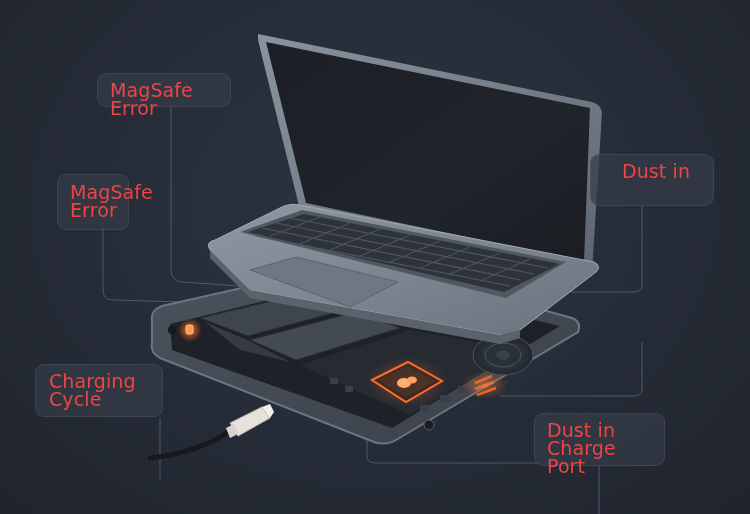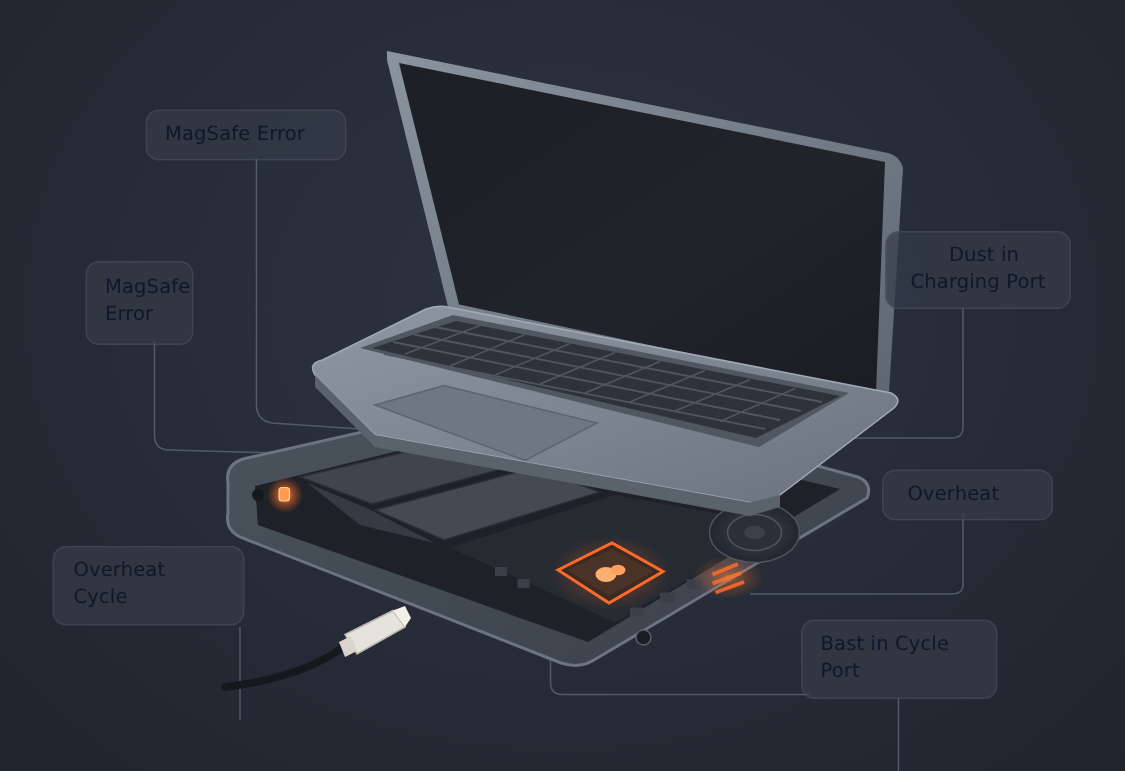--- a/index.html
+++ b/index.html
@@ -9,22 +9,22 @@
       font-family: "DejaVu Sans", "Liberation Sans", sans-serif;
       position: relative;
     }
     .stage { position: absolute; left: 0; top: 0; width: 750px; height: 514px; }
     svg.art { position: absolute; left: 0; top: 0; }
     .callout {
       position: absolute;
       background: rgba(52, 60, 72, 0.72);
       border: 1px solid rgba(120, 132, 150, 0.18);
       border-radius: 9px;
-      color: #0f172a;
-      font-size: 13px;
+      color: #ef4444;
+      font-size: 19px;
       line-height: 18px;
       padding: 8px 12px;
       box-sizing: border-box;
       letter-spacing: 0.1px;
     }
     .callout span { display: block; }
   </style>
 </head>
 <body>
 
@@ -159,29 +159,25 @@
     <span>MagSafe Error</span>
   </div>
 
   <div class="callout" style="left:57px; top:174px; width:72px; height:56px;">
     <span>MagSafe</span>
     <span>Error</span>
   </div>
 
   <div class="callout" style="left:590px; top:154px; width:124px; height:52px; padding:7px 10px; text-align:center;">
     <span style="text-align:center; padding-left:8px;">Dust in</span>
-    <span>Charging Port</span>
   </div>
 
-  <div class="callout" style="left:588px; top:313px; width:114px; height:34px; padding:7px 16px;">
-    <span>Overheat</span>
-  </div>
 
   <div class="callout" style="left:35px; top:364px; width:128px; height:53px; padding:7px 13px;">
-    <span>Overheat Cycle</span>
+    <span>Charging Cycle</span>
   </div>
 
   <div class="callout" style="left:534px; top:413px; width:131px; height:53px; padding:7px 12px;">
-    <span>Bast in Cycle</span>
+    <span>Dust in Charge</span>
     <span>Port</span>
   </div>
 
 </div>
 
 </body></html>

